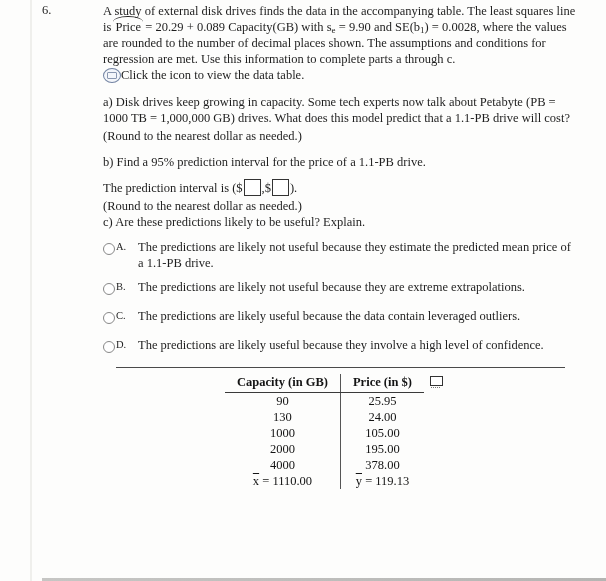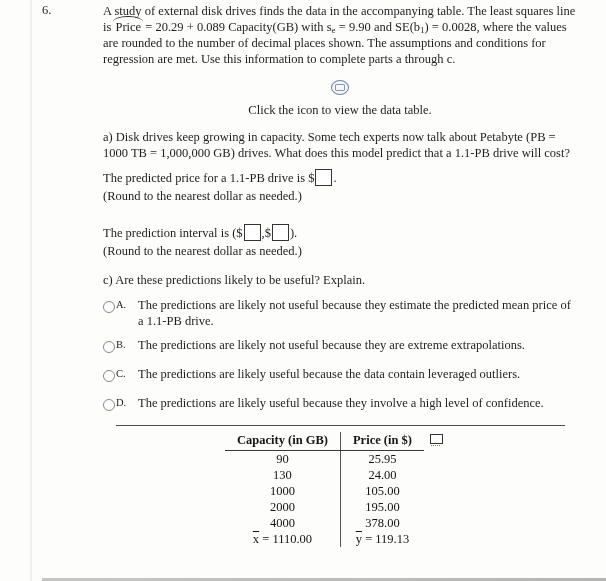--- a/index.html
+++ b/index.html
@@ -15,37 +15,37 @@
   .content{position:absolute;left:103px;top:3px;width:474px;line-height:16px;}
   p{margin:0;}
   
   .hat{position:relative;display:inline-block;padding:0 1px;}
   .hat::before{
     content:"";position:absolute;left:-1px;right:-1px;top:-3px;height:5px;
     border-top:1.2px solid #222;border-radius:50% 50% 0 0/100% 100% 0 0;
   }
   sub.small{font-size:9px;vertical-align:-2px;line-height:0;}
   
-  .icon-row{margin-top:13px;display:flex;align-items:center;gap:7px;flex-direction:column;}
+  .icon-row{display:flex;align-items:center;gap:0;}
   .view-icon{
     width:16px;height:13px;border:1.3px solid #7283a2;border-radius:50%;
     display:inline-flex;align-items:center;justify-content:center;flex:0 0 auto;
     background:#f4f6fa;
   }
   .view-icon i{display:block;width:8px;height:5px;border:1px solid #8a97b0;border-radius:1px;}
   .para-a{margin-top:11px;}
   .answer-line{margin-top:8px;}
   .answer-box{
     display:inline-block;width:15px;height:15px;border:1px solid #333;
     vertical-align:-4px;background:#fff;margin:0 1px;
   }
   .round{margin-top:2px;}
   .part-b{margin-top:10px;}
-  .interval-line{margin-top:20px;}
-  .part-c{margin-top:13px;}
+  .interval-line{margin-top:9px;}
+  .part-c{}
   
   .options{margin-top:10px;}
   .option{display:flex;align-items:flex-start;margin-bottom:13px;}
   .option.two-line{margin-bottom:9px;}
   .radio{
     flex:0 0 auto;width:10px;height:10px;border:1.2px solid #888;border-radius:50%;
     margin-top:3px;background:#fff;
   }
   .opt-letter{font-size:10.5px;margin-left:1px;position:relative;top:-1px;flex:0 0 22px;}
   .opt-text{flex:1;line-height:15.5px;}
@@ -83,23 +83,23 @@
 
     <div class="icon-row">
       <span class="view-icon">
           <i></i>
         </span>
       <span>Click the icon to view the data table.</span>
     </div>
 
     <p class="para-a">a) Disk drives keep growing in capacity. Some tech experts now talk about Petabyte (PB = 1000 TB = 1,000,000 GB) drives. What does this model predict that a 1.1-PB drive will cost?</p>
 
-    <p class="answer-line"><span>The predicted price for a 1.1-PB drive is $</span><span class="answer-box"></span><span>.</span></p>
     <p class="round">(Round to the nearest dollar as needed.)</p>
 
+    <p class="part-b">b) Find a 95% prediction interval for the price of a 1.1-PB drive.</p>
 
     <p class="interval-line"><span>The prediction interval is ($</span><span class="answer-box"></span><span>,$</span><span class="answer-box"></span><span>).</span></p>
     <p class="round">(Round to the nearest dollar as needed.)</p>
 
     <p class="part-c">c) Are these predictions likely to be useful? Explain.</p>
 
     <div class="options">
       <div class="option two-line">
         <span class="radio"></span>
         <span class="opt-letter">A.</span>

